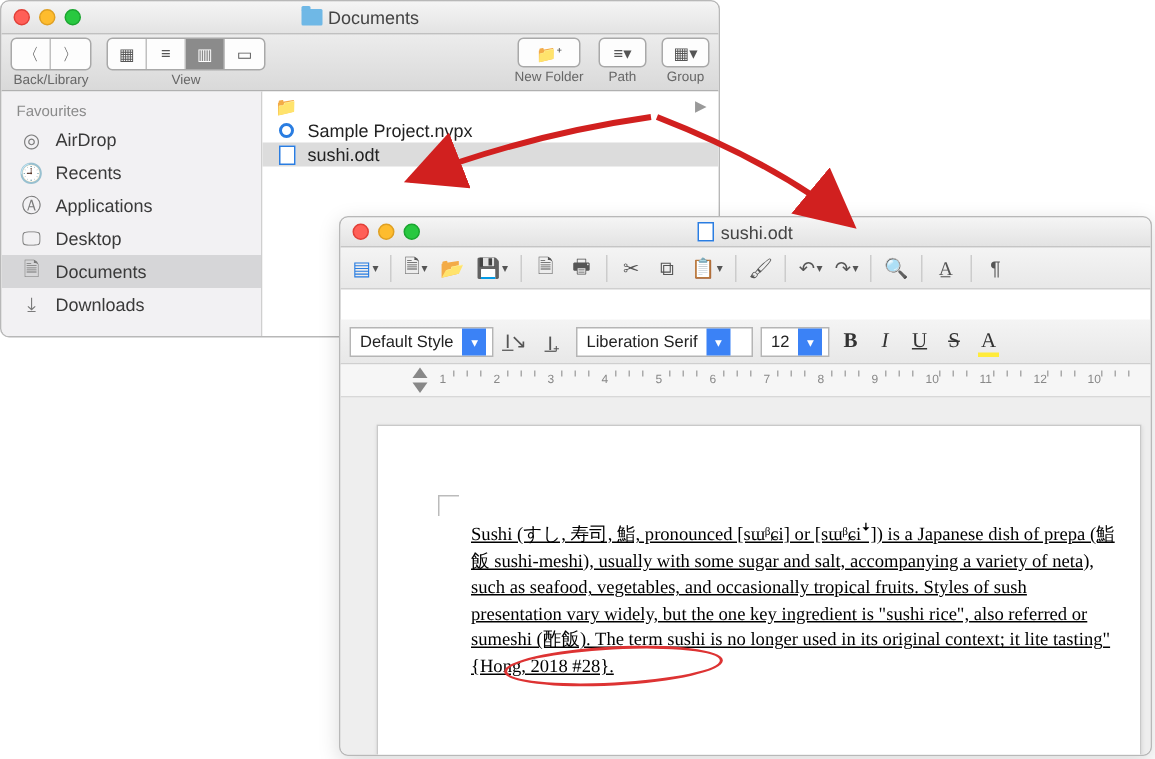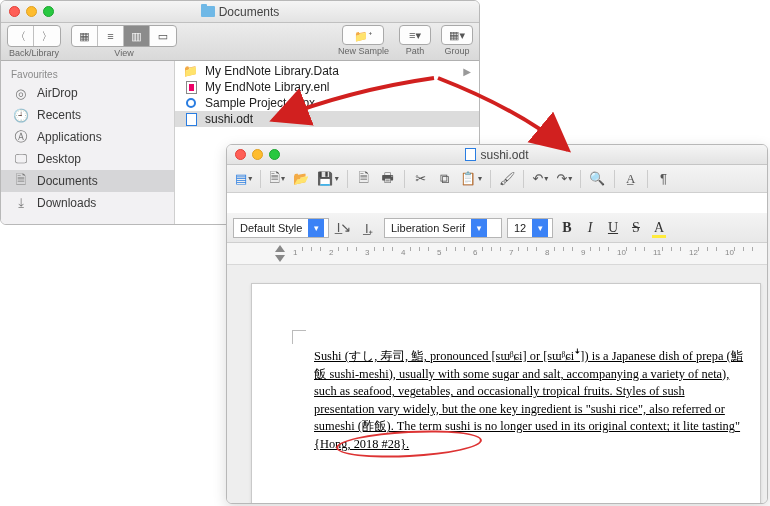--- a/index.html
+++ b/index.html
@@ -297,21 +297,21 @@
         <div class="tb-btn">▦</div>
         <div class="tb-btn">≡</div>
         <div class="tb-btn sel">▥</div>
         <div class="tb-btn">▭</div>
       </div>
       <div class="tb-label">View</div>
     </div>
     <div style="flex:1"></div>
     <div class="tb-group">
       <div class="tb-single">📁⁺</div>
-      <div class="tb-label">New Sample</div>
+      <div class="tb-label">New Folder</div>
     </div>
     <div class="tb-group">
       <div class="tb-single" style="width:32px">≡▾</div>
       <div class="tb-label">Path</div>
     </div>
     <div class="tb-group">
       <div class="tb-single" style="width:32px">▦▾</div>
       <div class="tb-label">Group</div>
     </div>
   </div>
@@ -339,28 +339,21 @@
         <span>Documents</span>
       </div>
       <div class="sb-item">
         <span class="sb-icon">⤓</span>
         <span>Downloads</span>
       </div>
     </div>
     <div class="filelist">
       <div class="file-row">
         <span class="file-icon ic-folder">📁</span>
-        <span>My EndNote Library.Data</span>
         <span class="file-arrow">▶</span>
-      </div>
-      <div class="file-row">
-        <span class="file-icon">
-            <span class="ic-doc enl"></span>
-          </span>
-        <span>My EndNote Library.enl</span>
       </div>
       <div class="file-row">
         <span class="file-icon">
             <span class="ic-circle"></span>
           </span>
         <span>Sample Project.nvpx</span>
       </div>
       <div class="file-row sel">
         <span class="file-icon">
             <span class="ic-doc odt"></span>

